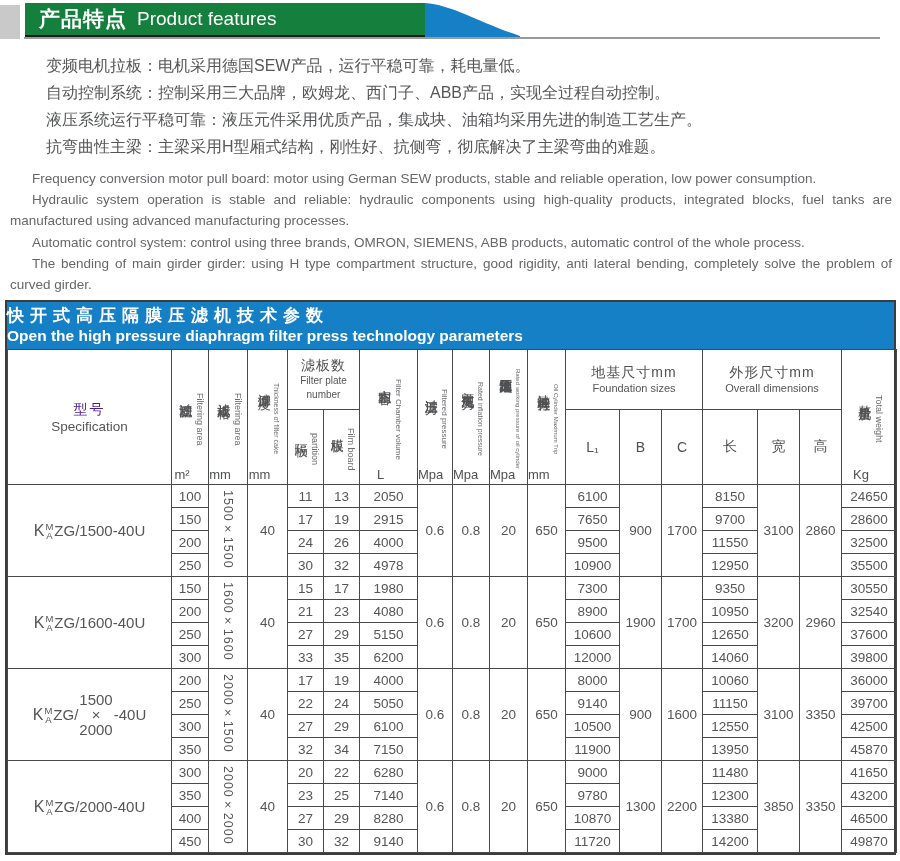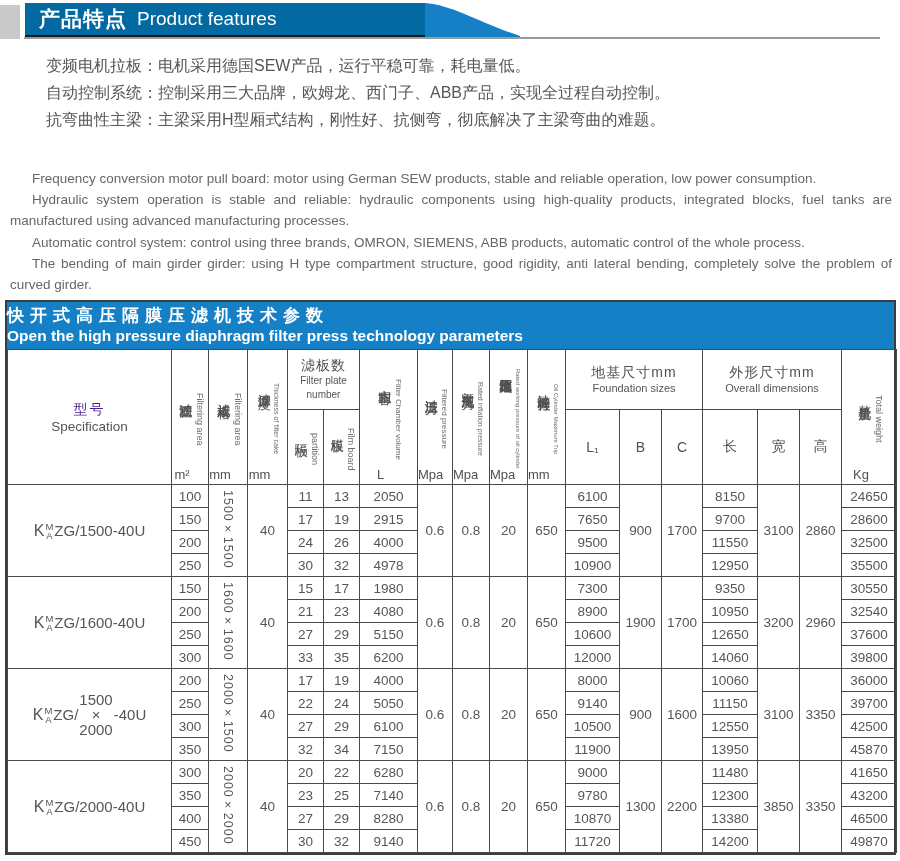--- a/index.html
+++ b/index.html
@@ -3,21 +3,21 @@
 <meta charset="utf-8">
 <style>
   * { box-sizing: border-box; margin: 0; padding: 0; }
   html,body { width:900px; background:#ffffff; font-family:"Liberation Sans", sans-serif; }
   body { position:relative; height:861px; overflow:hidden; color:#58595b; }
 
   
   .banner-row { position:absolute; top:3px; left:0; width:900px; height:36px; }
   .side-block { position:absolute; left:0; top:2px; width:20px; height:34px; background:#c9c9c9; }
   .gray-rule { position:absolute; left:24px; top:34px; width:856px; height:2px; background:#9a9a9a; }
-  .banner { position:absolute; left:25px; top:0; height:34px; background:#0369a1; display:flex; align-items:center;
+  .banner { position:absolute; left:25px; top:0; height:34px; background:#15803d; display:flex; align-items:center;
             padding:0 18px 0 14px; width:400px; border-bottom:2px solid #1a1a1a; }
   .banner-zh { color:#fff; font-size:21px; font-weight:bold; letter-spacing:1px; }
   .banner-en { color:#fff; font-size:19px; margin-left:10px; }
   .banner-tail { position:absolute; left:425px; top:0; width:95px; height:36px; }
 
   
   .features-zh { position:absolute; top:52px; left:46px; width:840px; }
   .features-zh div { font-size:16px; line-height:27px; color:#555658; }
   .features-en { position:absolute; top:168px; left:10px; width:882px; }
   .features-en p { font-size:13.5px; line-height:21.2px; color:#66676a; text-indent:22px; text-align:justify; }
@@ -73,20 +73,21 @@
     <span class="banner-en">Product features</span>
   </div>
   <svg class="banner-tail" viewBox="0 0 95 36" preserveAspectRatio="none">
     <path d="M0,0 C28,2 55,20 95,33 L95,34 L0,34 Z" fill="#1580c5"></path>
   </svg>
 </div>
 
 <div class="features-zh">
   <div>变频电机拉板：电机采用德国SEW产品，运行平稳可靠，耗电量低。</div>
   <div>自动控制系统：控制采用三大品牌，欧姆龙、西门子、ABB产品，实现全过程自动控制。</div>
+  <div>液压系统运行平稳可靠：液压元件采用优质产品，集成块、油箱均采用先进的制造工艺生产。</div>
   <div>抗弯曲性主梁：主梁采用H型厢式结构，刚性好、抗侧弯，彻底解决了主梁弯曲的难题。</div>
 </div>
 
 <div class="features-en">
   <p>Frequency conversion motor pull board: motor using German SEW products, stable and reliable operation, low power consumption.</p>
   <p>Hydraulic system operation is stable and reliable: hydraulic components using high-quality products, integrated blocks, fuel tanks are manufactured using advanced manufacturing processes.</p>
   <p>Automatic control system: control using three brands, OMRON, SIEMENS, ABB products, automatic control of the whole process.</p>
   <p>The bending of main girder girder: using H type compartment structure, good rigidity, anti lateral bending, completely solve the problem of curved girder.</p>
 </div>
 

